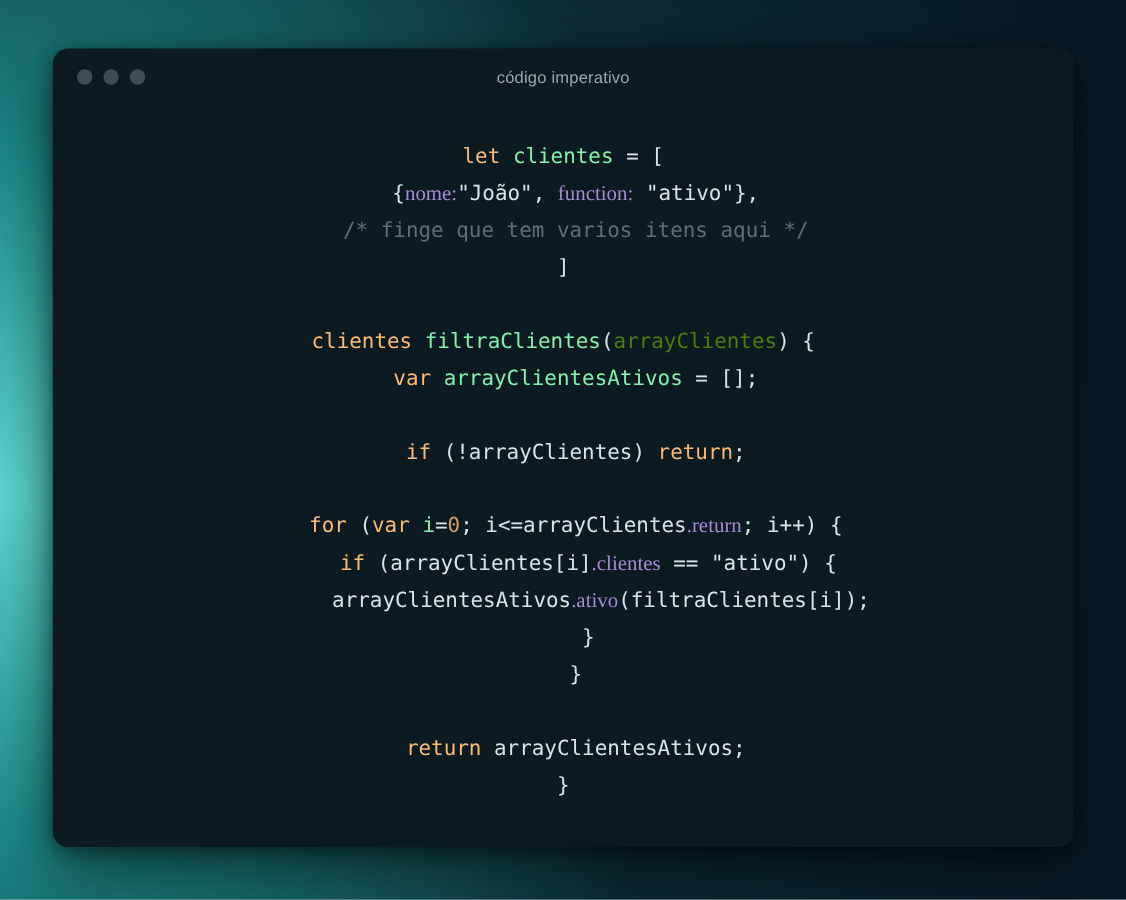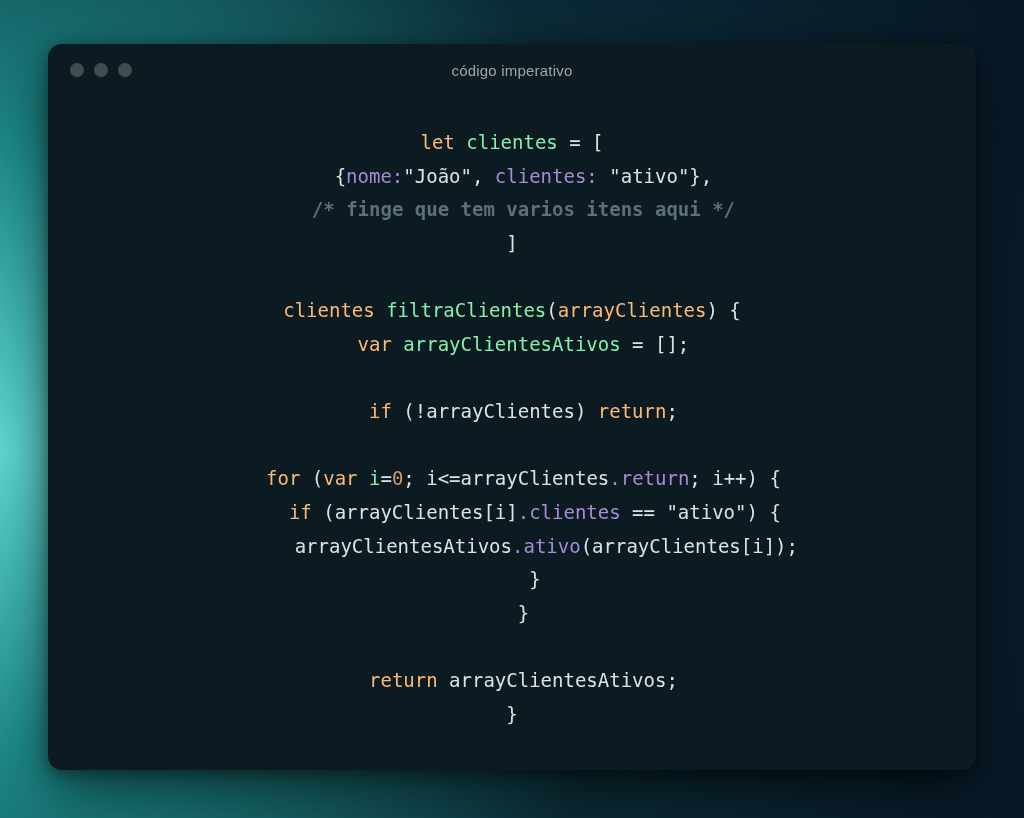--- a/index.html
+++ b/index.html
@@ -65,54 +65,54 @@
   pre.code {
     margin: 0;
     font-family: ui-monospace, SFMono-Regular, "SF Mono", Menlo, Consolas, monospace;
     font-size: 19px;
     line-height: 1.77;
     color: #d8e4e9;
     white-space: pre;
   }
   .kw  { color: #fdba74; }      
   .fn  { color: #86efac; }      
-  .prop{ color: #a88bd6; }      
+  .prop{ color: #a88bd6; font-family: Liberation Serif, serif; }      
   .str { color: #d8e4e9; }      
   .num { color: #d49a66; }      
   .op  { color: #d8e4e9; }      
-  .cm  { color: #5e6f76; font-style: normal; font-weight: bold; } 
-  .par { color: #fdba74; }      
+  .cm  { color: #5e6f76; font-style: normal; } 
+  .par { color: #4d7c0f; }      
 </style>
 </head>
 <body>
 
 <div class="backdrop">
   <div class="window">
     <div class="titlebar">
       <div class="traffic-lights">
         <div class="dot"></div>
         <div class="dot"></div>
         <div class="dot"></div>
       </div>
       <div class="title">código imperativo</div>
     </div>
     <div class="code-area">
 <pre class="code"><span class="kw">let</span> <span class="fn">clientes</span><span class="op"> = [</span>
-<span class="op">  {</span><span class="prop">nome:</span><span class="str">"João"</span><span class="op">, </span><span class="prop">clientes:</span><span> </span><span class="str">"ativo"</span><span class="op">},</span>
+<span class="op">  {</span><span class="prop">nome:</span><span class="str">"João"</span><span class="op">, </span><span class="prop">function:</span><span> </span><span class="str">"ativo"</span><span class="op">},</span>
 <span class="cm">  /* finge que tem varios itens aqui */</span>
 <span class="op">]</span>
 <span></span>
 <span class="kw">clientes</span><span> </span><span class="fn">filtraClientes</span><span class="op">(</span><span class="par">arrayClientes</span><span class="op">) {</span>
 <span class="kw">  var</span><span> </span><span class="fn">arrayClientesAtivos</span><span class="op"> = [];</span>
 <span></span>
 <span class="kw">  if</span><span class="op"> (!arrayClientes) </span><span class="kw">return</span><span class="op">;</span>
 <span></span>
 <span class="kw">  for</span><span class="op"> (</span><span class="kw">var</span><span> </span><span class="fn">i</span><span class="op">=</span><span class="num">0</span><span class="op">; i&lt;=arrayClientes</span><span class="prop">.return</span><span class="op">; i++) {</span>
 <span class="kw">    if</span><span class="op"> (arrayClientes[i]</span><span class="prop">.clientes</span><span class="op"> == </span><span class="str">"ativo"</span><span class="op">) {</span>
-<span class="op">      arrayClientesAtivos</span><span class="prop">.ativo</span><span class="op">(arrayClientes[i]);</span>
+<span class="op">      arrayClientesAtivos</span><span class="prop">.ativo</span><span class="op">(filtraClientes[i]);</span>
 <span class="op">    }</span>
 <span class="op">  }</span>
 <span></span>
 <span class="kw">  return</span><span class="op"> arrayClientesAtivos;</span>
 <span class="op">}</span></pre>
     </div>
   </div>
 </div>
 
 </body></html>

